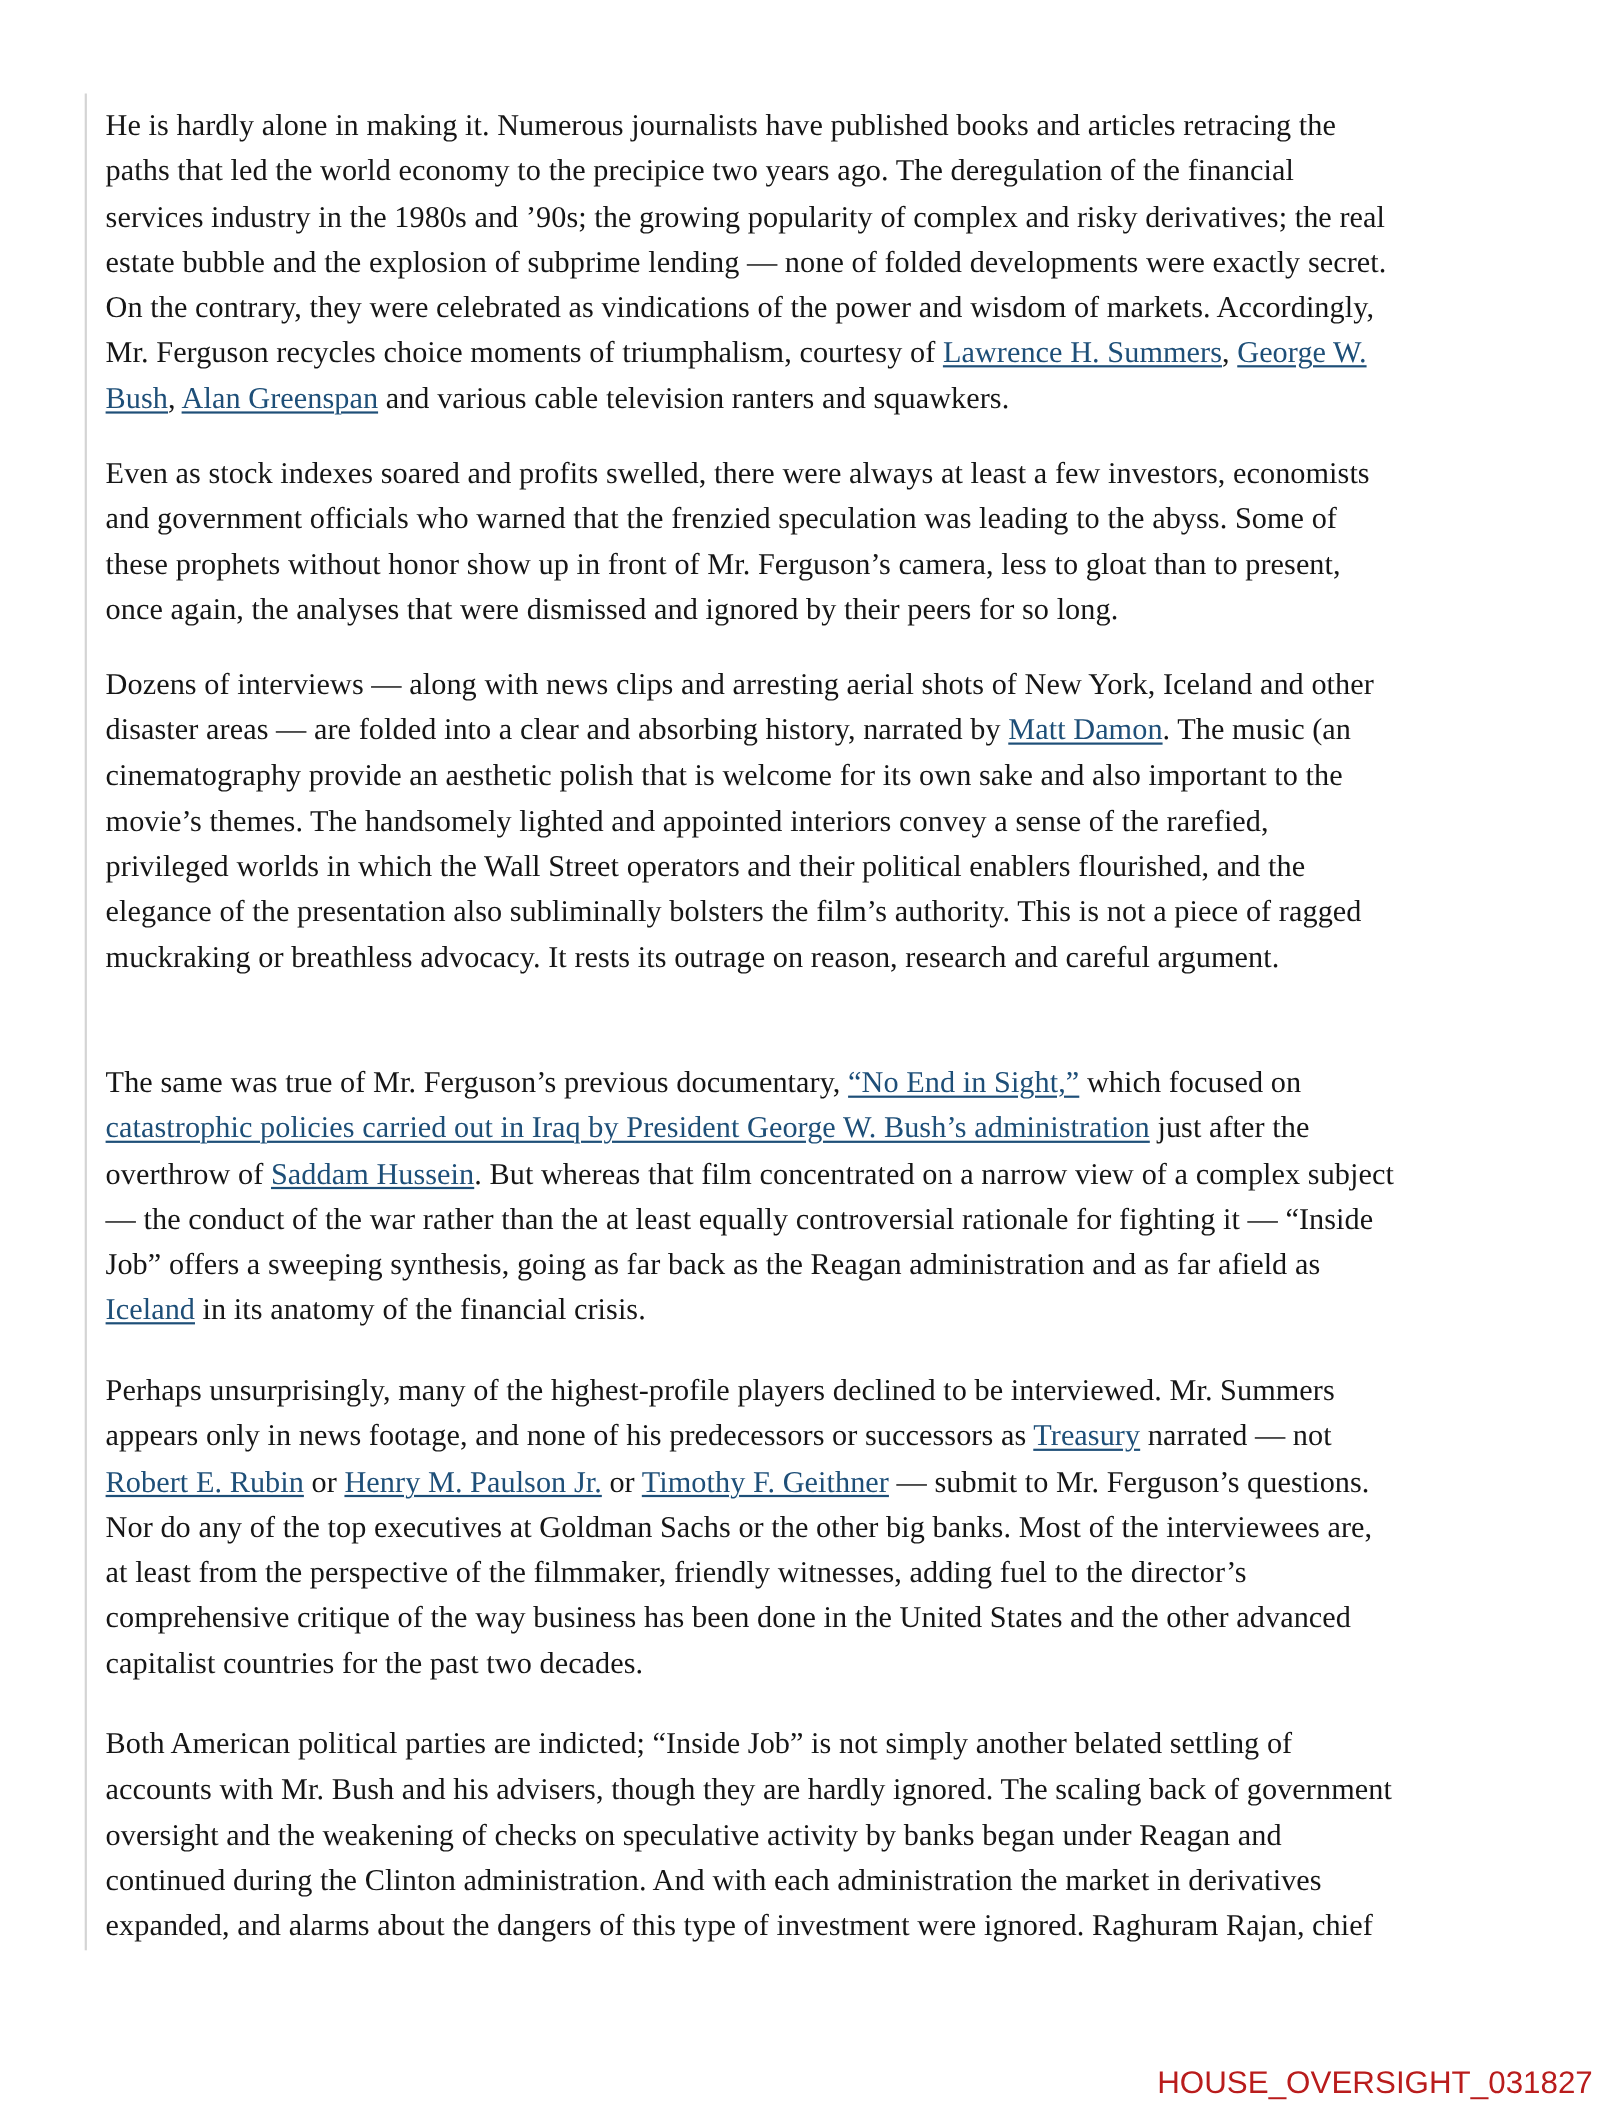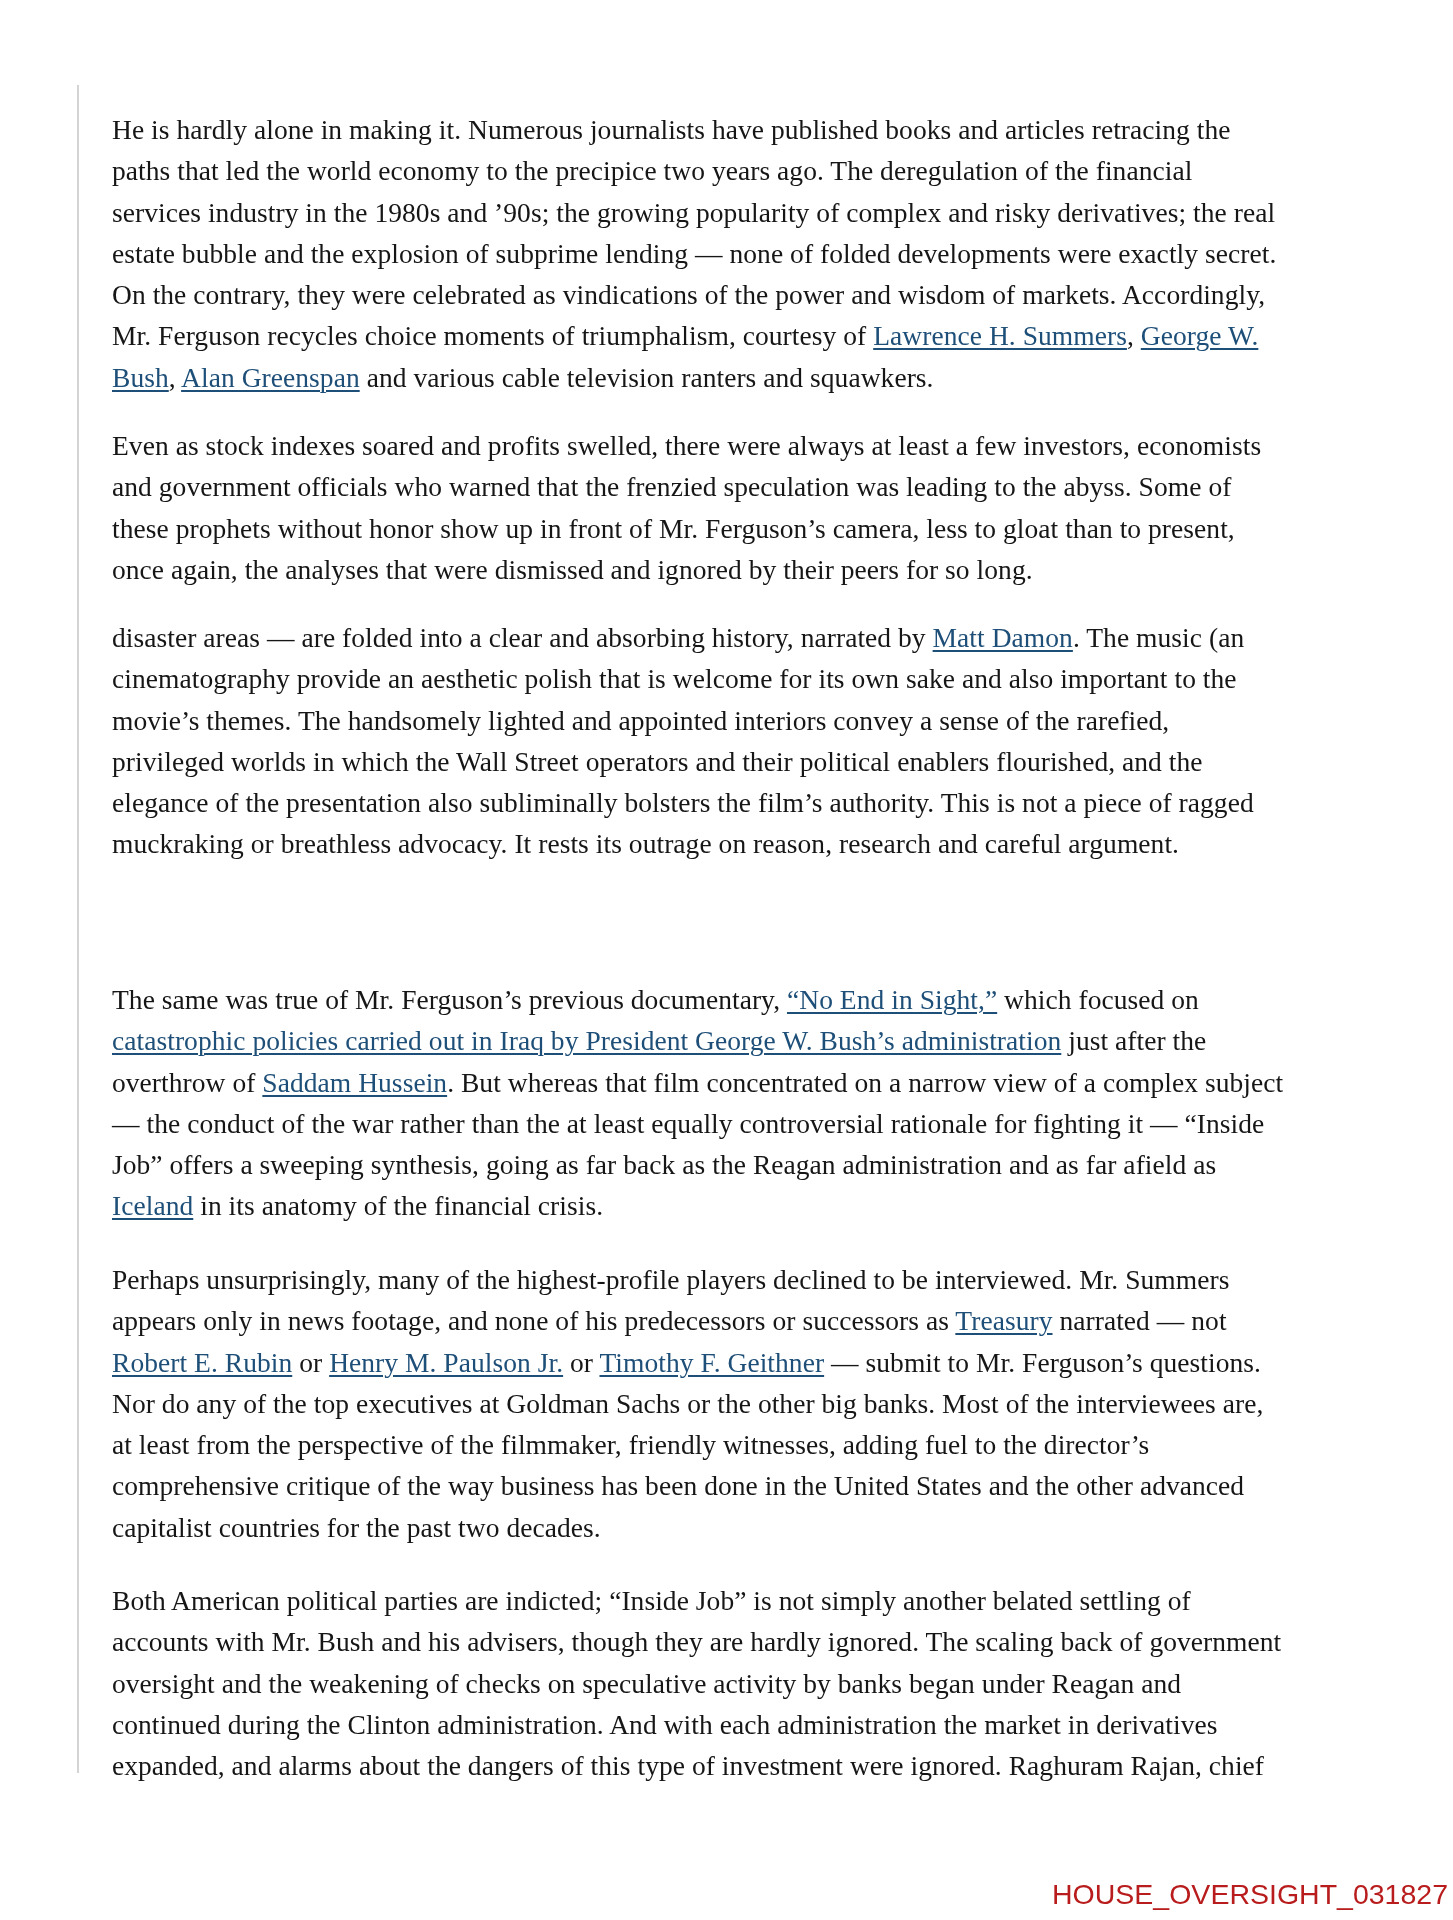--- a/index.html
+++ b/index.html
@@ -1,21 +1,21 @@
 <!DOCTYPE html>
 <html><head>
 <meta charset="utf-8">
 <style>
   html, body { margin: 0; padding: 0; background: #ffffff; }
   body { width: 1453px; height: 1920px; position: relative; overflow: hidden; }
   .article {
     position: absolute; left: 77px; top: 85px; width: 1300px; height: 1688px;
     border-left: 2px solid #d4d4d4; box-sizing: border-box;
   }
-  .para { position: absolute; left: 17px; margin: 16px; }
+  .para { position: absolute; left: 17px; margin: 0; }
   .line {
     display: block; white-space: nowrap; height: 41.3px; line-height: 41.3px;
     font-family: "Liberation Serif", serif; font-size: 27.5px; color: #161616;
     letter-spacing: 0.05px;
   }
   .lnk { color: #1e4f78; text-decoration: underline; text-decoration-thickness: 1.5px; text-underline-offset: 3px; cursor: pointer; }
   .footer {
     position: absolute; left: 1052px; top: 1876px;
     font-family: "Liberation Sans", sans-serif; font-size: 28.5px; color: #b91c1c; white-space: nowrap;
     line-height: 36px;
@@ -34,20 +34,21 @@
       <span class="line"><span>Mr. Ferguson recycles choice moments of triumphalism, courtesy of </span><a class="lnk">Lawrence H. Summers</a><span>, </span><a class="lnk">George W.</a></span>
       <span class="line"><a class="lnk">Bush</a><span>, </span><a class="lnk">Alan Greenspan</a><span> and various cable television ranters and squawkers.</span></span>
     </div>
   <div class="para" style="top:324px;">
       <span class="line"><span>Even as stock indexes soared and profits swelled, there were always at least a few investors, economists</span></span>
       <span class="line"><span>and government officials who warned that the frenzied speculation was leading to the abyss. Some of</span></span>
       <span class="line"><span>these prophets without honor show up in front of Mr. Ferguson’s camera, less to gloat than to present,</span></span>
       <span class="line"><span>once again, the analyses that were dismissed and ignored by their peers for so long.</span></span>
     </div>
   <div class="para" style="top:516px;">
+      <span class="line"><span>Dozens of interviews — along with news clips and arresting aerial shots of New York, Iceland and other</span></span>
       <span class="line"><span>disaster areas — are folded into a clear and absorbing history, narrated by </span><a class="lnk">Matt Damon</a><span>. The music (an</span></span>
       <span class="line"><span>cinematography provide an aesthetic polish that is welcome for its own sake and also important to the</span></span>
       <span class="line"><span>movie’s themes. The handsomely lighted and appointed interiors convey a sense of the rarefied,</span></span>
       <span class="line"><span>privileged worlds in which the Wall Street operators and their political enablers flourished, and the</span></span>
       <span class="line"><span>elegance of the presentation also subliminally bolsters the film’s authority. This is not a piece of ragged</span></span>
       <span class="line"><span>muckraking or breathless advocacy. It rests its outrage on reason, research and careful argument.</span></span>
     </div>
   <div class="para" style="top:878px;">
       <span class="line"><span>The same was true of Mr. Ferguson’s previous documentary, </span><a class="lnk">“No End in Sight,”</a><span> which focused on</span></span>
       <span class="line"><a class="lnk">catastrophic policies carried out in Iraq by President George W. Bush’s administration</a><span> just after the</span></span>

